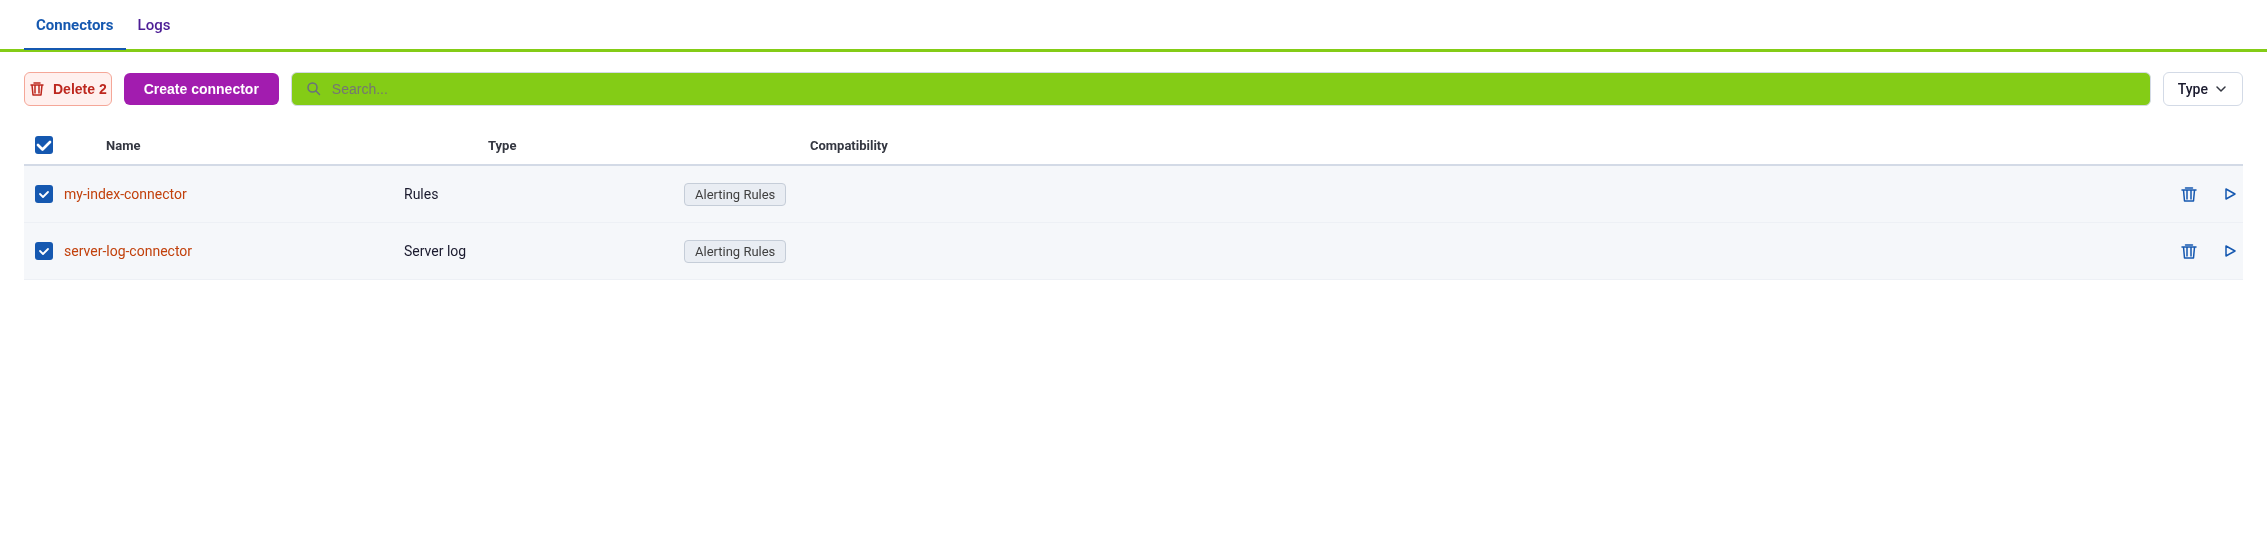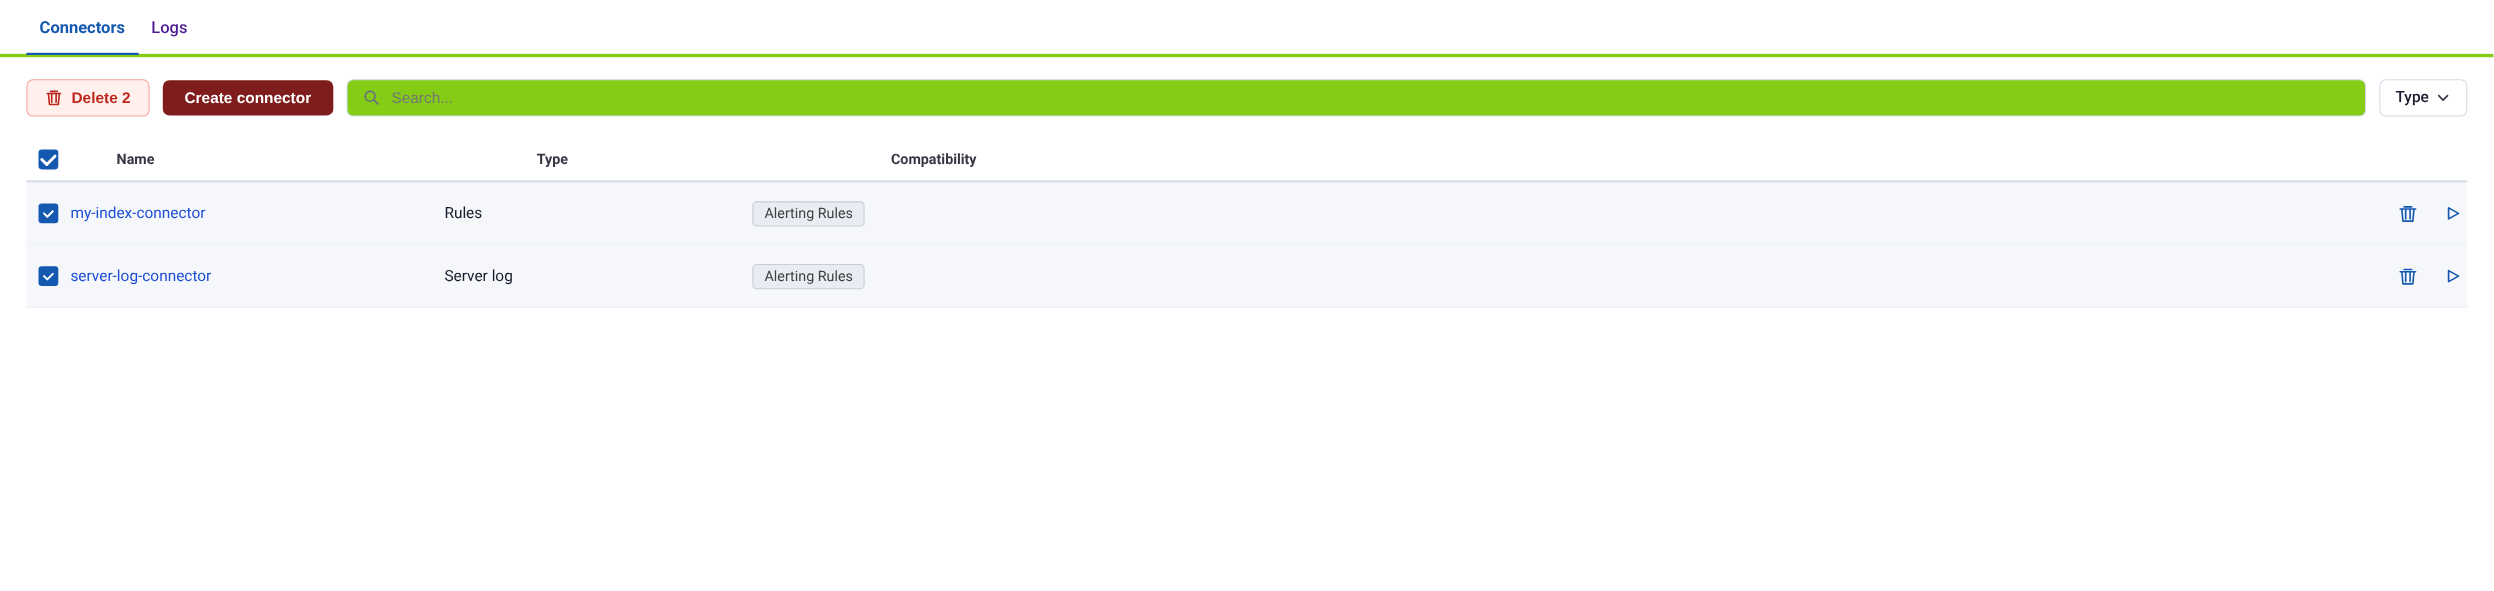--- a/index.html
+++ b/index.html
@@ -35,34 +35,34 @@
     .toolbar {
       display: flex;
       align-items: center;
       gap: 12px;
       padding: 20px 24px;
     }
     .btn-delete {
       display: flex;
       align-items: center;
       gap: 8px;
-      padding: 8px 16px;
+      padding: 8px 4px;
       background: #fff0ee;
       border: 1px solid #f5a798;
       border-radius: 6px;
       color: #bd271e;
       font-size: 14px;
       font-weight: 600;
       cursor: pointer;
     }
     .btn-create {
       display: flex;
       align-items: center;
       padding: 8px 20px;
-      background: #7f1d1d;
+      background: #a21caf;
       border: none;
       border-radius: 6px;
       color: #fff;
       font-size: 14px;
       font-weight: 600;
       cursor: pointer;
     }
     .search-wrap {
       flex: 1;
       display: flex;
@@ -146,21 +146,21 @@
       background: #1558b0;
       border-radius: 3px;
       display: flex;
       align-items: center;
       justify-content: center;
       cursor: pointer;
     }
 
     
     .name-link {
-      color: #1d4ed8;
+      color: #c2410c;
       font-size: 14px;
       text-decoration: none;
       cursor: pointer;
       margin-top: 24px;
     }
 
     
     .badge {
       display: inline-block;
       padding: 3px 10px;

